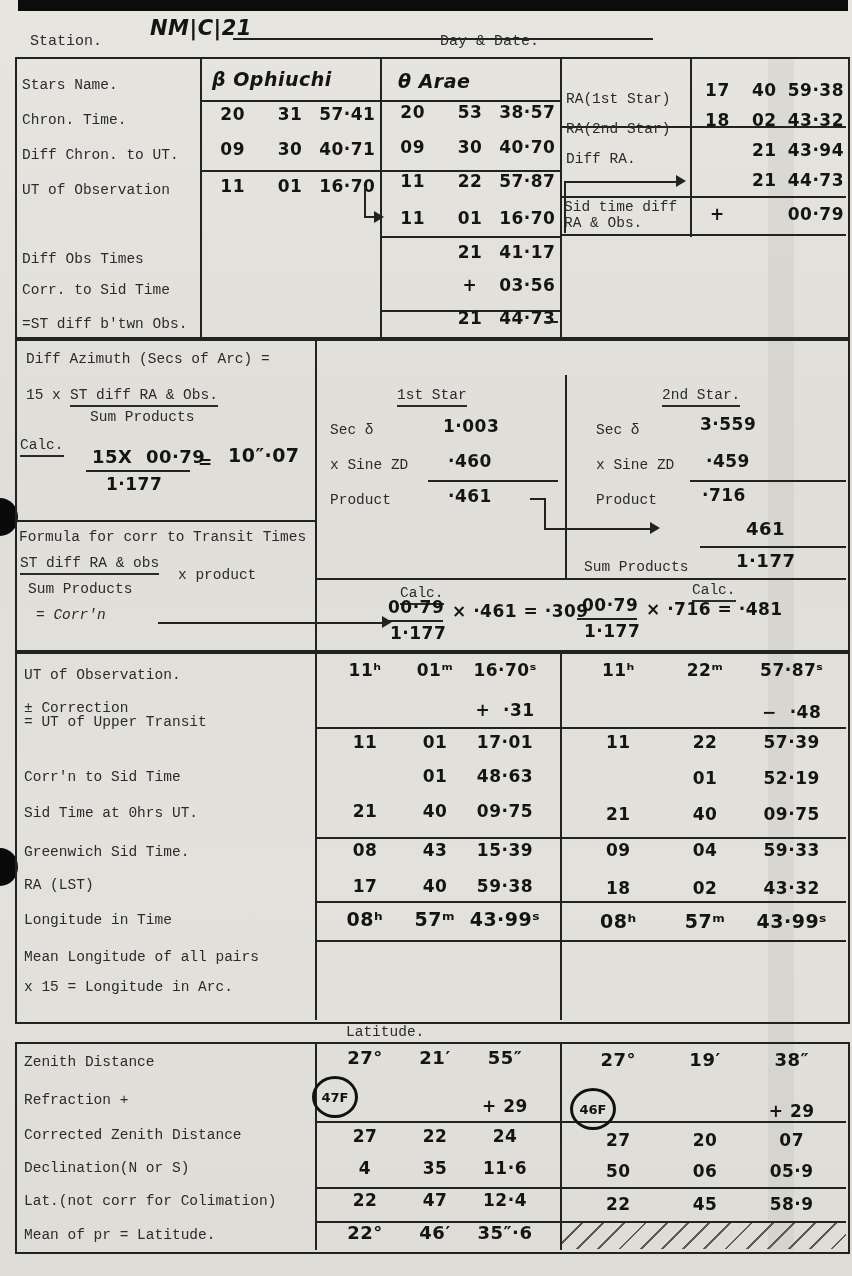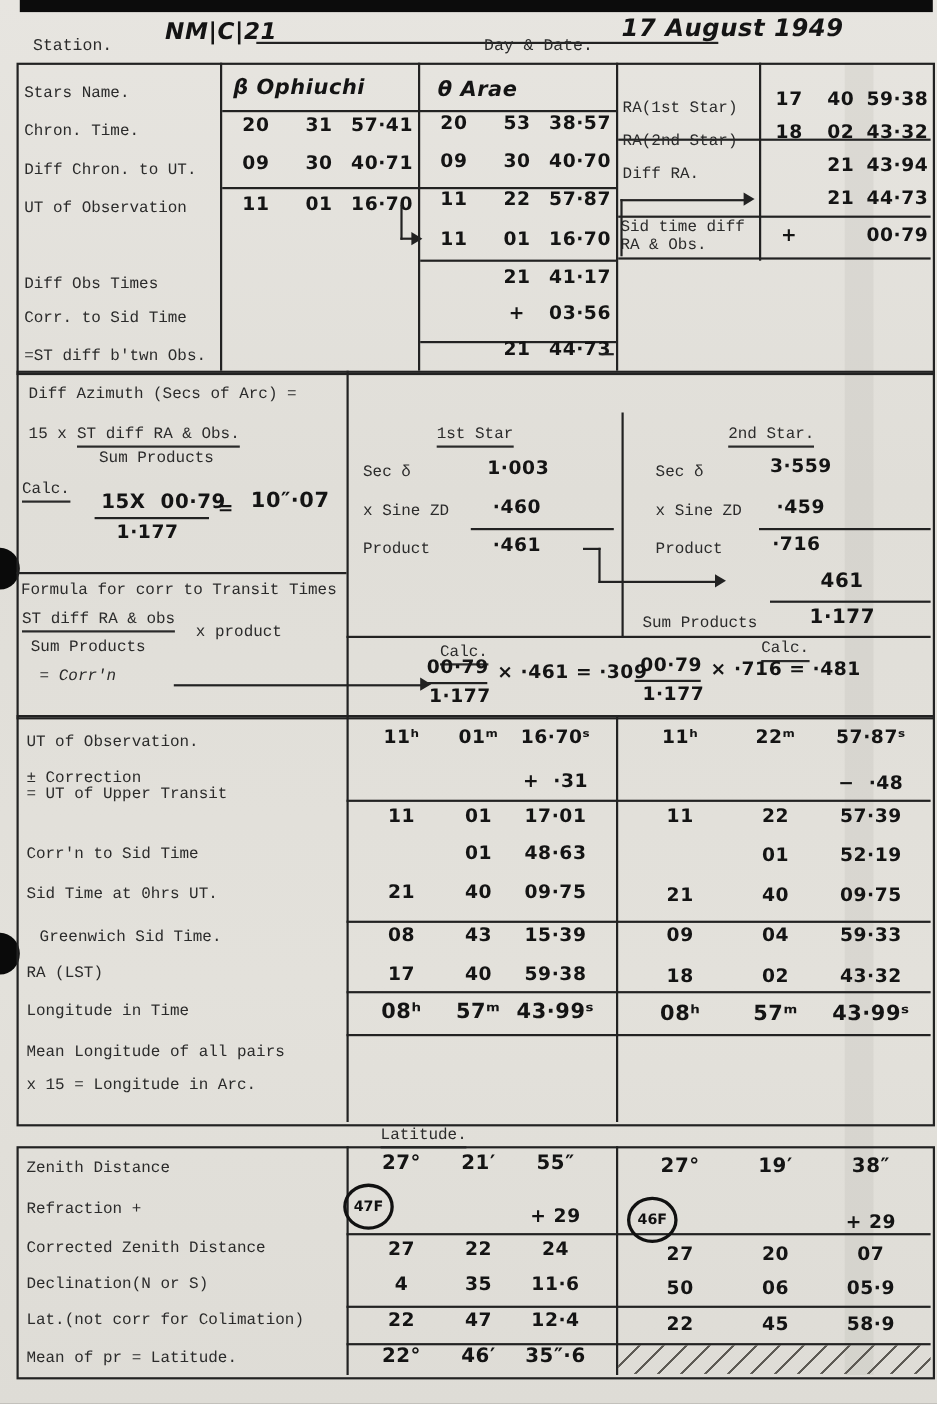--- a/index.html
+++ b/index.html
@@ -32,21 +32,20 @@
 
   <div class="bar" style="left:18px;top:0;width:830px;"></div>
   <div class="punch" style="top:498px;"></div>
   <div class="punch" style="top:848px;"></div>
   <div class="shade" style="left:768px;top:57px;width:26px;height:1193px;"></div>
 
   <div class="hl" style="left:233px;top:38px;width:420px;"></div>
   <div class="t" style="left:30px;top:33px;font-size:15px;">Station.</div>
   <div class="h hi" style="left:150px;top:16px;font-size:21px;">NM|C|21</div>
   <div class="t" style="left:440px;top:33px;font-size:15px;">Day &amp; Date.</div>
-  <div class="h hi" style="left:565px;top:14px;font-size:22px;">17 August 1949</div>
 
   <div class="box" style="left:15px;top:57px;width:831px;height:280px;"></div>
   <div class="vl" style="left:200px;top:57px;height:280px;"></div>
   <div class="vl" style="left:380px;top:57px;height:280px;"></div>
   <div class="vl" style="left:560px;top:57px;height:280px;"></div>
   <div class="vl" style="left:690px;top:57px;height:180px;"></div>
   <div class="hl" style="left:202px;top:100px;width:358px;"></div>
   <div class="hl" style="left:202px;top:170px;width:358px;"></div>
   <div class="hl" style="left:382px;top:236px;width:178px;"></div>
   <div class="hl" style="left:382px;top:310px;width:178px;"></div>
@@ -163,21 +162,21 @@
   <div class="hl" style="left:315px;top:727px;width:531px;"></div>
   <div class="hl" style="left:315px;top:837px;width:531px;"></div>
   <div class="hl" style="left:315px;top:901px;width:531px;"></div>
   <div class="hl" style="left:315px;top:940px;width:531px;"></div>
 
   <div class="t" style="left:24px;top:666px;">UT of Observation.</div>
   <div class="t" style="left:24px;top:699px;">± Correction</div>
   <div class="t" style="left:24px;top:713px;">= UT of Upper Transit</div>
   <div class="t" style="left:24px;top:768px;">Corr'n to Sid Time</div>
   <div class="t" style="left:24px;top:804px;">Sid Time at 0hrs UT.</div>
-  <div class="t" style="left:24px;top:843px;margin-left:12px;">Greenwich Sid Time.</div>
+  <div class="t" style="left:24px;top:843px;">Greenwich Sid Time.</div>
   <div class="t" style="left:24px;top:876px;">RA (LST)</div>
   <div class="t" style="left:24px;top:911px;">Longitude in Time</div>
   <div class="t" style="left:24px;top:948px;">Mean Longitude of all pairs</div>
   <div class="t" style="left:24px;top:978px;">x 15 = Longitude in Arc.</div>
 
   <div class="h trip" style="left:330px;top:660px;width:210px;"><span>11ʰ</span><span>01ᵐ</span><span>16·70ˢ</span></div>
   <div class="h trip" style="left:575px;top:660px;width:260px;"><span>11ʰ</span><span>22ᵐ</span><span>57·87ˢ</span></div>
   <div class="h trip" style="left:330px;top:700px;width:210px;"><span></span><span></span><span>+  ·31</span></div>
   <div class="h trip" style="left:575px;top:702px;width:260px;"><span></span><span></span><span>−  ·48</span></div>
   <div class="h trip" style="left:330px;top:732px;width:210px;"><span>11</span><span>01</span><span>17·01</span></div>

